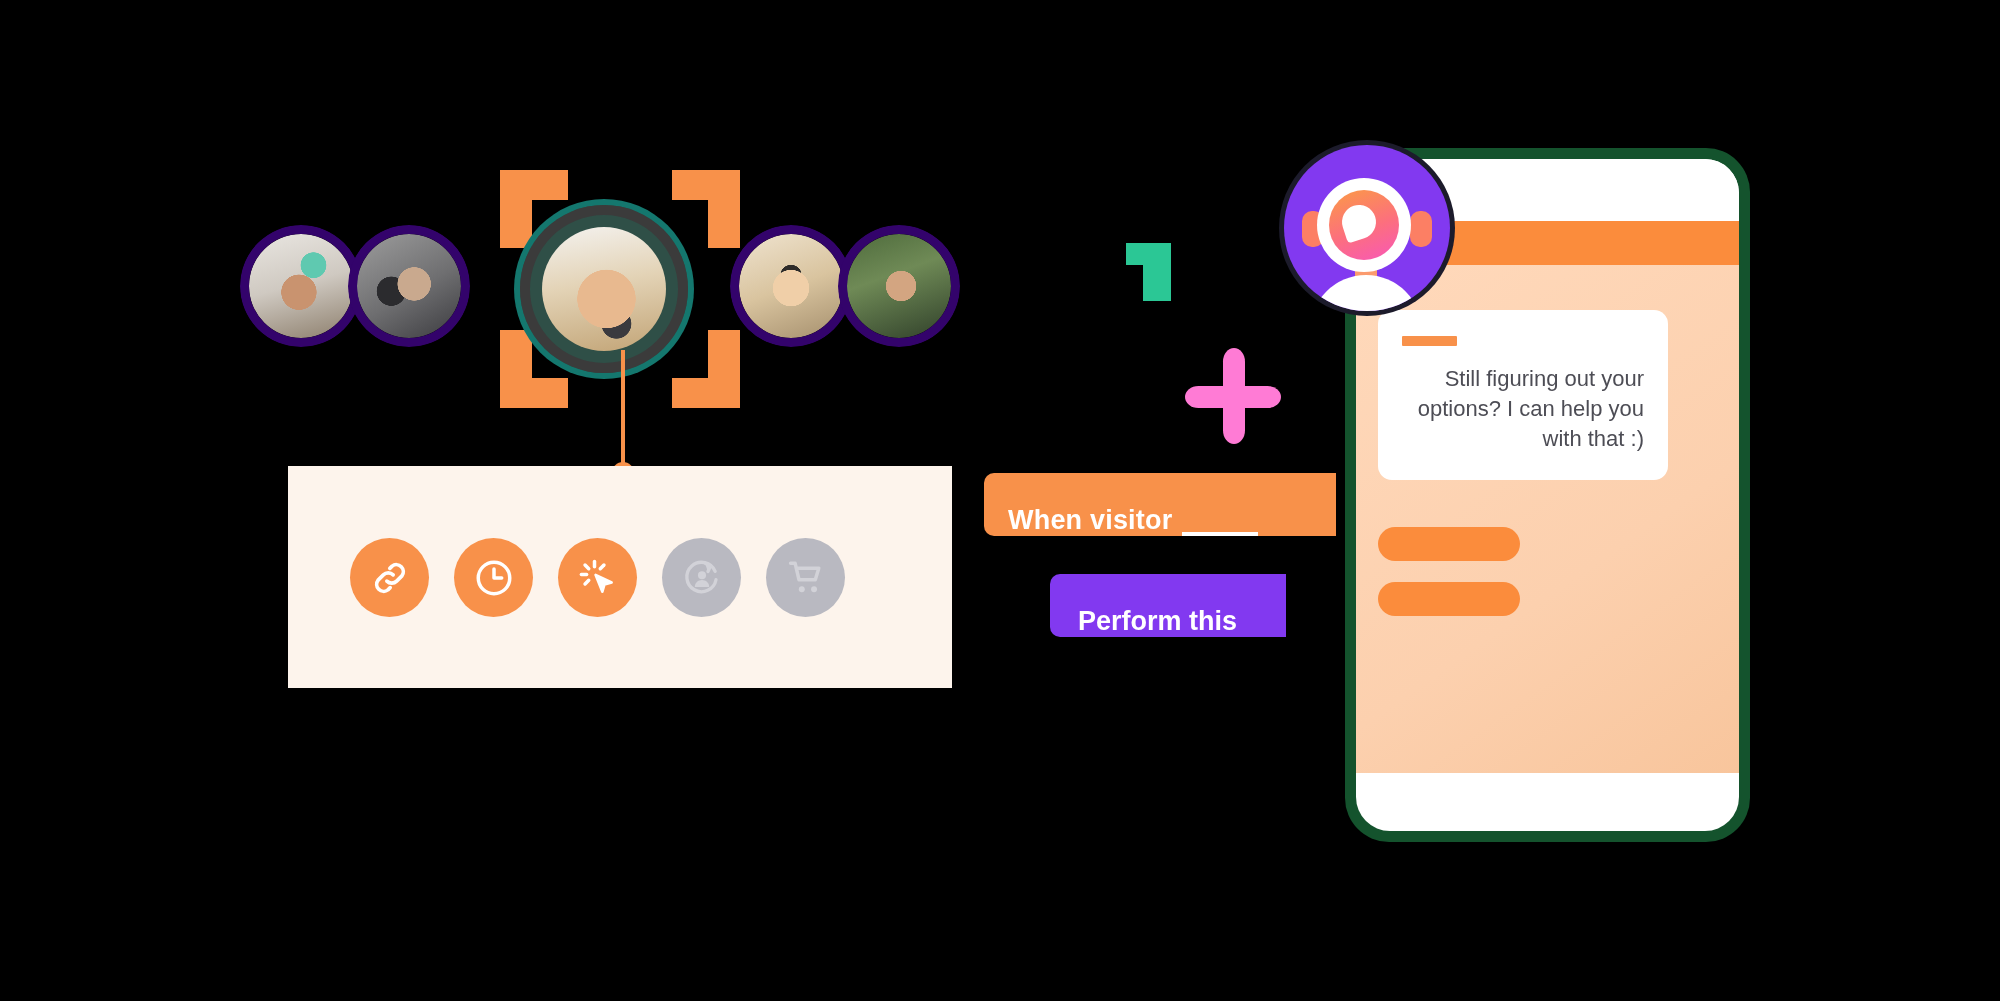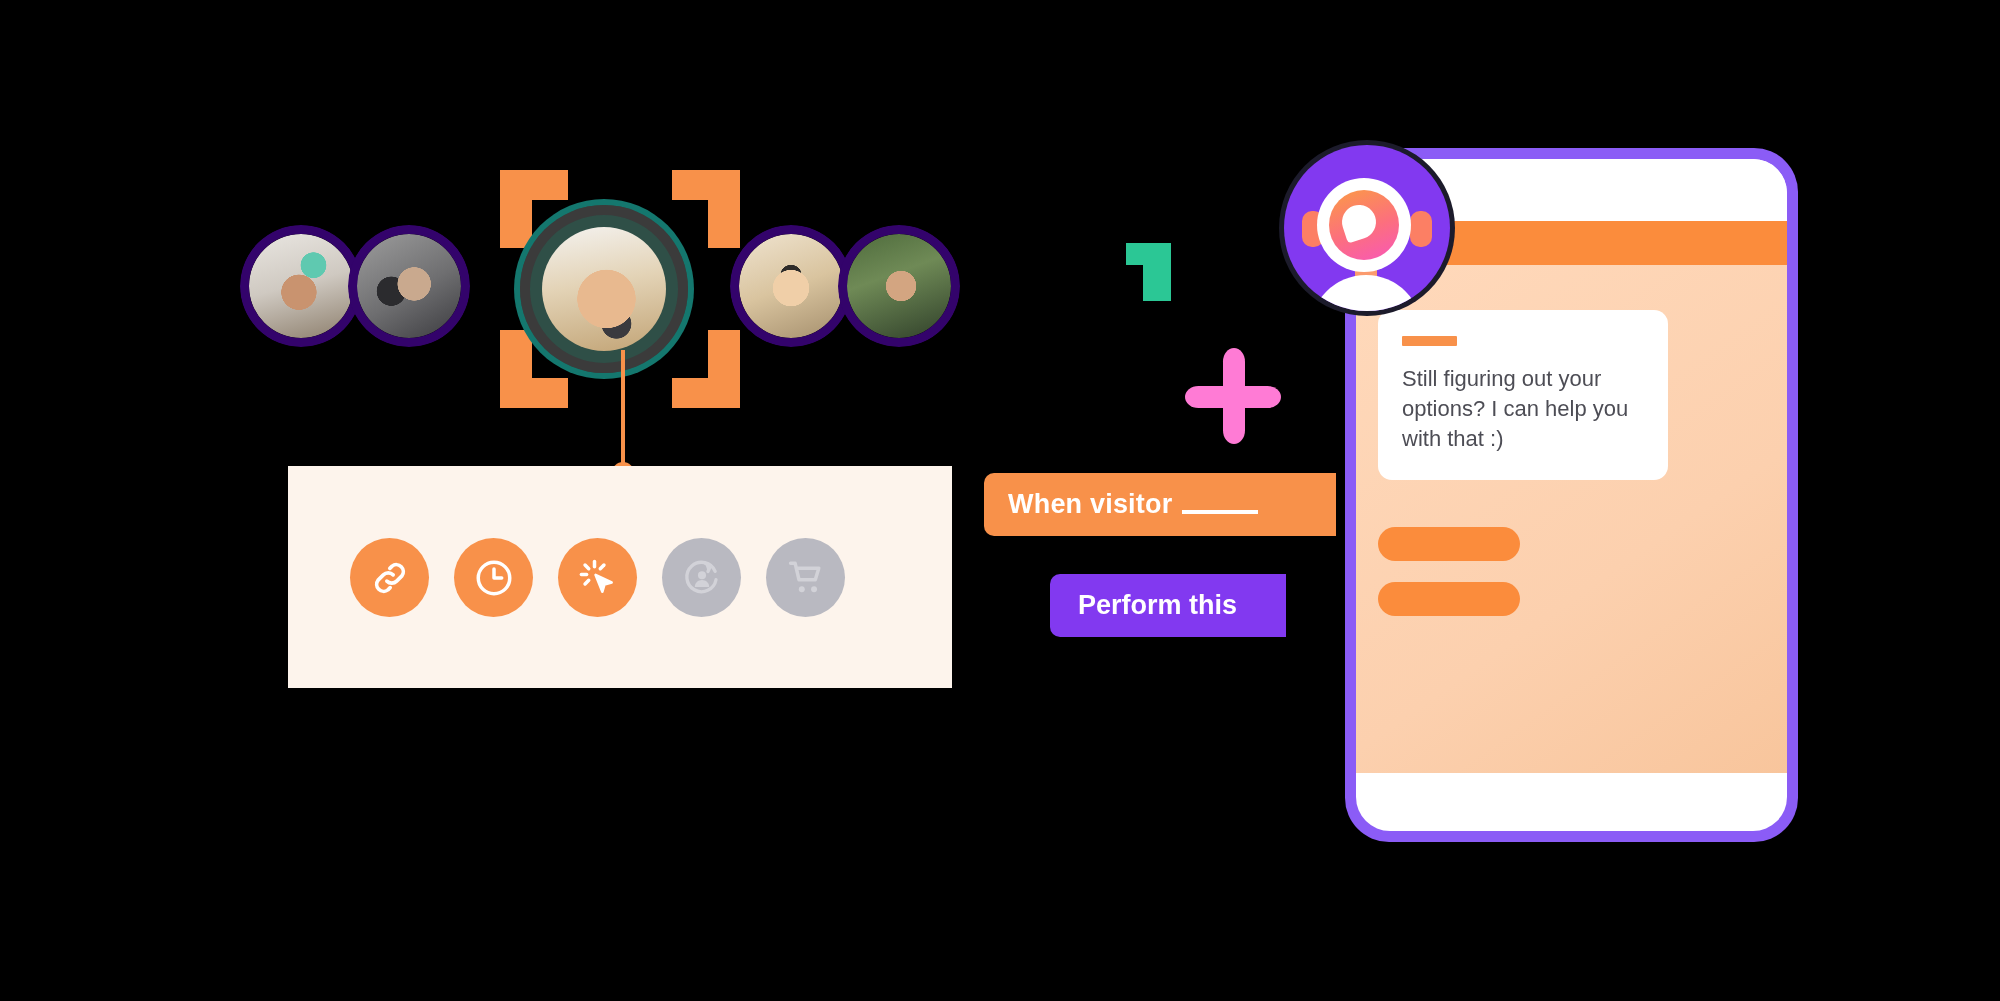--- a/index.html
+++ b/index.html
@@ -123,21 +123,21 @@
     border-radius: 50% / 14%;
   }
   .deco-plus::after {
     left: 0; top: 38px; width: 96px; height: 22px;
     border-radius: 14% / 50%;
   }
 
   
   .label-chip {
     position: absolute;
-    display: flex; align-items: center;
+    display: flex; align-items: flex-end;
     color: #ffffff; font-weight: bold;
     white-space: nowrap;
   }
   .label-when {
     left: 984px; top: 473px;
     width: 352px; height: 63px;
     background: #f8914a;
     border-radius: 10px 0 0 10px;
     padding-left: 24px;
     font-size: 27px; letter-spacing: .2px;
@@ -151,24 +151,25 @@
     width: 236px; height: 63px;
     background: #8239f0;
     border-radius: 10px 0 0 10px;
     padding-left: 28px;
     font-size: 27px;
   }
 
   
   .phone {
     position: absolute; left: 1345px; top: 148px;
-    width: 453px; height: 694px;
-    background: #8b5cf6;
+    width: 405px; height: 694px;
+    background: #14532d;
     border-radius: 44px;
     padding: 11px;
+    text-align: right;
   }
   .phone-screen {
     position: relative; width: 100%; height: 100%;
     background: #ffffff; border-radius: 34px; overflow: hidden;
   }
   .phone-topbar { height: 62px; background: #ffffff; }
   .phone-orangebar { height: 44px; background: #fb8c3c; }
   .phone-body {
     position: absolute; left: 0; right: 0; top: 106px; bottom: 58px;
     background: linear-gradient(145deg, #ffd9bb 0%, #fcd0ae 60%, #f8c59c 100%);

